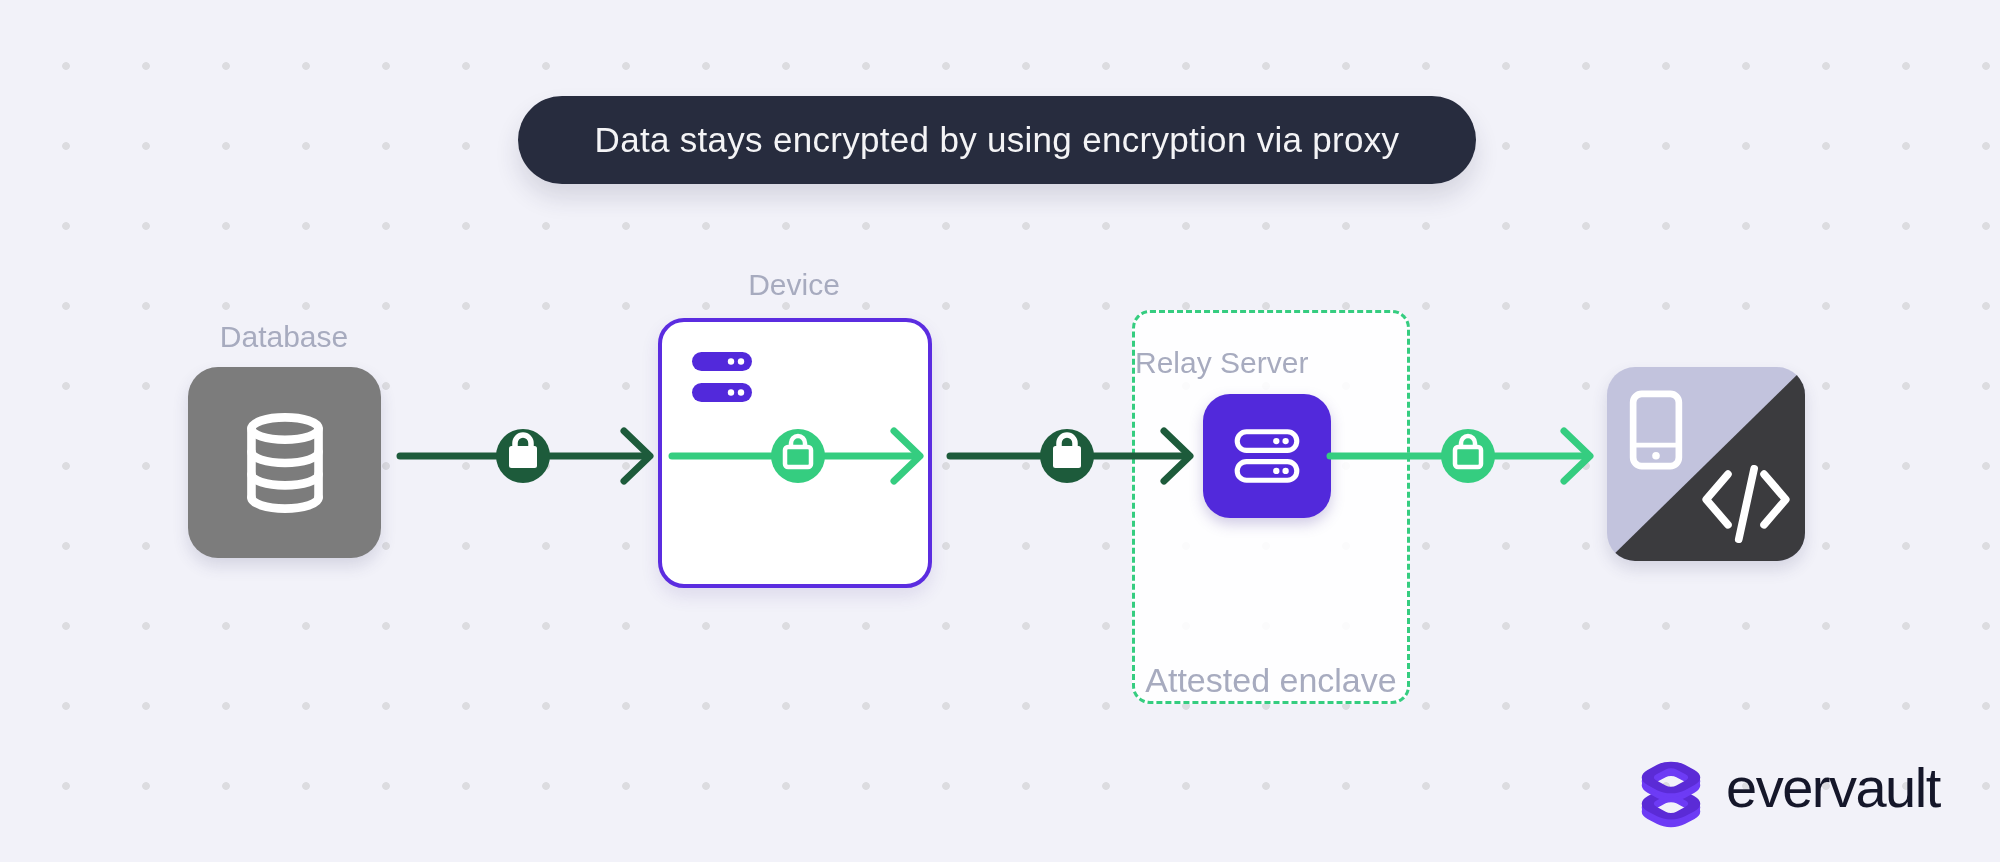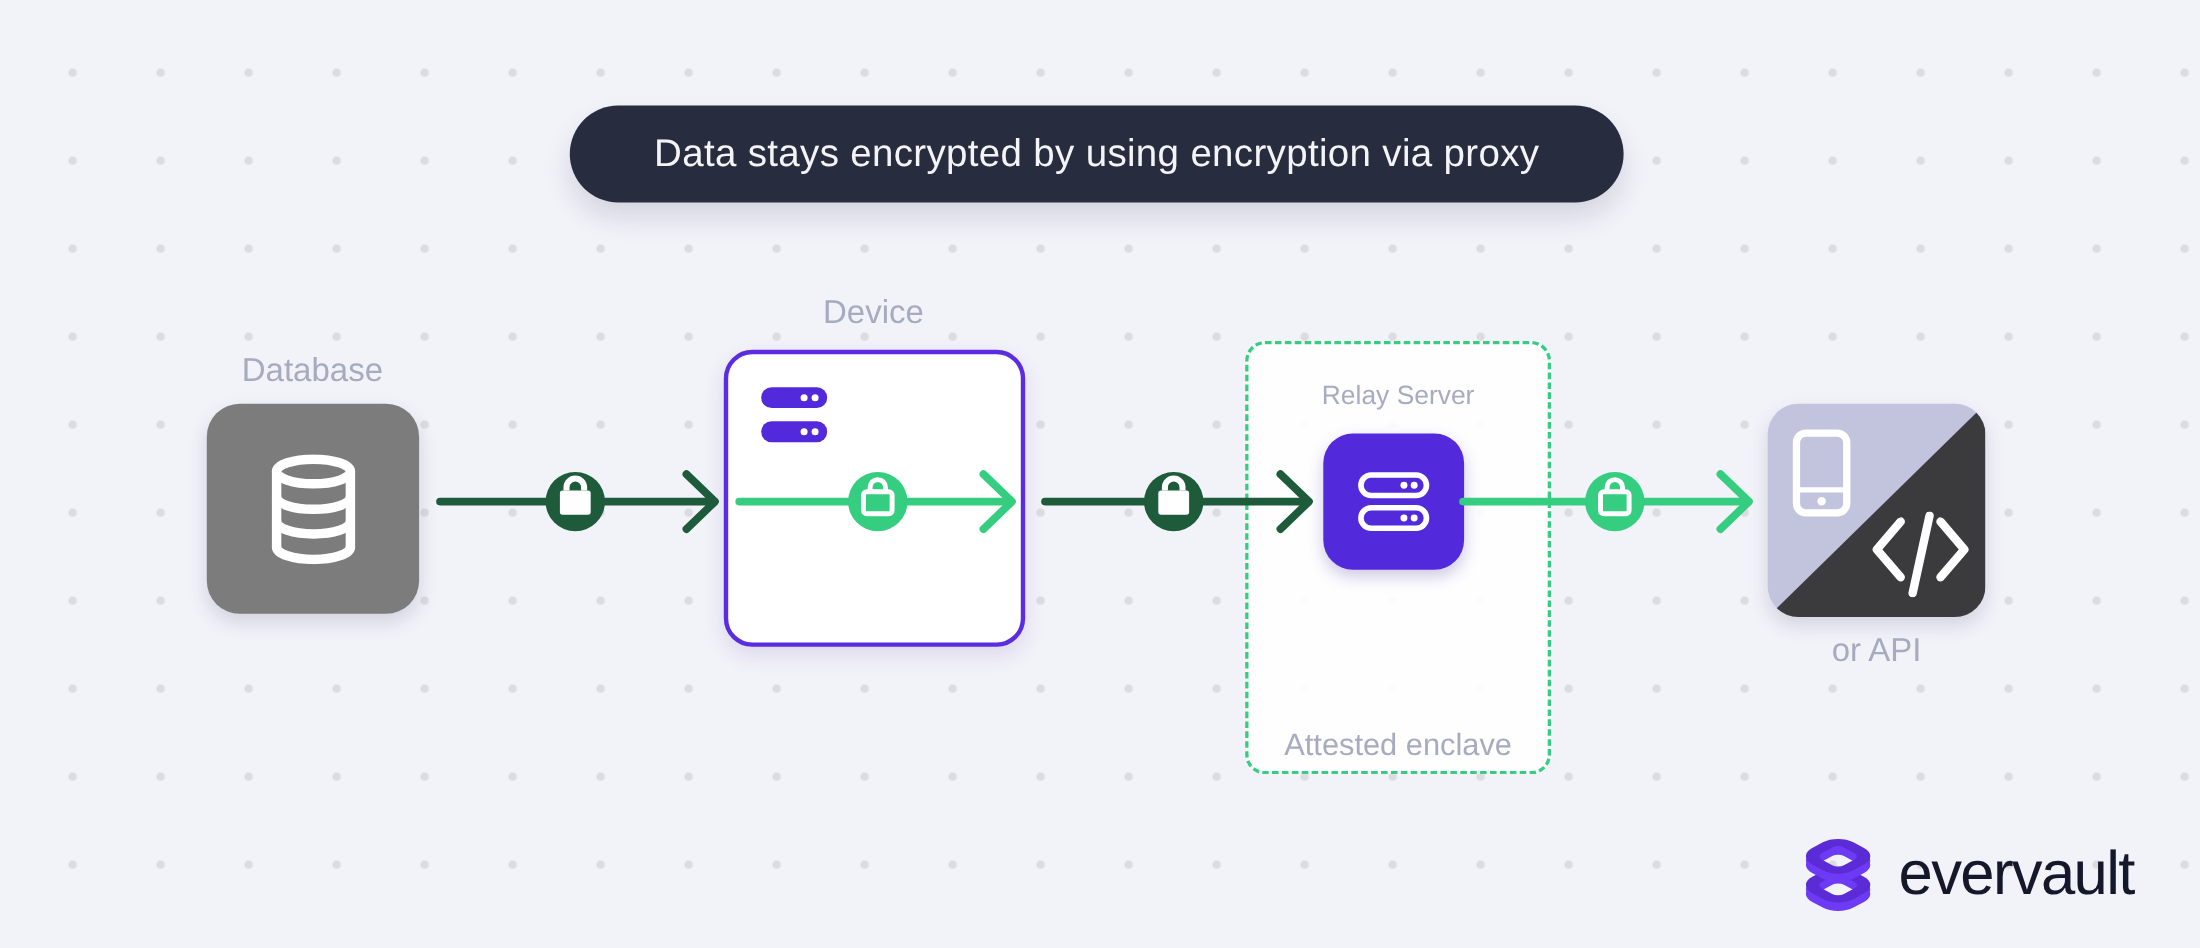--- a/index.html
+++ b/index.html
@@ -37,43 +37,43 @@
     border-radius:26px; box-sizing:border-box;
     box-shadow:0 8px 18px rgba(70,50,150,0.12);
   }
   .server-bars{ position:absolute; left:28px; top:29px; }
   .relay-box{
     position:absolute; left:1132px; top:310px; width:278px; height:394px;
     background:rgba(255,255,255,0.88);
     border:3.5px dashed var(--green,#35CD80);
     border-radius:18px; box-sizing:border-box;
   }
-  .relay-title{ position:absolute; left:0; right:0; top:33px; text-align:center;
-    color:var(--label,#A7ABBF); font-size:24px; }
+  .relay-title{ position:absolute; left:0; right:0; top:33px; 
+    color:var(--label,#A7ABBF); font-size:30px; }
   .relay-subtitle{ position:absolute; left:0; right:0; top:348px; text-align:center;
-    color:var(--label,#A7ABBF); font-size:28px; }
+    color:var(--label,#A7ABBF); font-size:34px; }
   .relay-icon{
     position:absolute; left:68px; top:81px; width:128px; height:124px;
     background:var(--purple-deep,#5229DB); border-radius:27px;
     display:flex; align-items:center; justify-content:center;
     box-shadow:0 6px 14px rgba(70,50,150,0.25);
   }
   .tile-device{
     left:1607px; top:367px; width:198px; height:194px; border-radius:28px;
     background:var(--lavender,#C2C3DD); overflow:hidden;
     box-shadow:0 8px 16px rgba(60,60,110,0.16);
   }
   .device-dark{
     position:absolute; inset:0; background:var(--charcoal,#3B3B3E);
     clip-path:polygon(100% 0, 100% 100%, 0 100%);
   }
   .phone-icon{ position:absolute; left:22px; top:23px; }
   .code-icon{ position:absolute; right:12px; bottom:18px; }
   .connectors{ position:absolute; left:0; top:0; pointer-events:none; }
-  .logo{ position:absolute; left:1638px; top:755px; height:76px; display:flex; align-items:center; }
+  .logo{ position:absolute; left:1638px; top:755px; height:76px; display:flex; align-items:flex-start; }
   .logo-word{
     margin-left:22px; font-size:56px; font-weight:500; letter-spacing:-1.5px;
     color:var(--wordmark,#15172A);
   }
 </style>
 </head>
 <body>
 
 <div id="canvas">
 
@@ -132,21 +132,20 @@
       <circle cx="28" cy="69" r="4" fill="#FFFFFF"></circle>
     </svg>
     <svg class="code-icon" width="94" height="78" viewBox="0 0 104 86">
       <g fill="none" stroke="#FFFFFF" stroke-width="8.5" stroke-linecap="round" stroke-linejoin="round">
         <polyline points="32,10 8,38 32,66"></polyline>
         <line x1="61" y1="4" x2="44" y2="82"></line>
         <polyline points="72,10 96,38 72,66"></polyline>
       </g>
     </svg>
   </div>
-  <div class="node-label" style="left:1581px; top:575px; width:250px;">or API</div>
 
   <svg class="connectors" width="2000" height="862" viewBox="0 0 2000 862">
 
     <g style="stroke:var(--green-dark,#1D5B3B)" stroke-width="7" stroke-linecap="round" stroke-linejoin="round" fill="none">
       <line x1="400" y1="456" x2="642" y2="456"></line>
       <path d="M624 431 L650 456 L624 481"></path>
     </g>
     <g transform="translate(523,456)">
       <circle r="27" style="fill:var(--green-dark,#1D5B3B)"></circle>
       <path d="M -8 -10 v-3 a8 8 0 0 1 16 0 v3" fill="none" stroke="#FFFFFF" stroke-width="5.5"></path>

